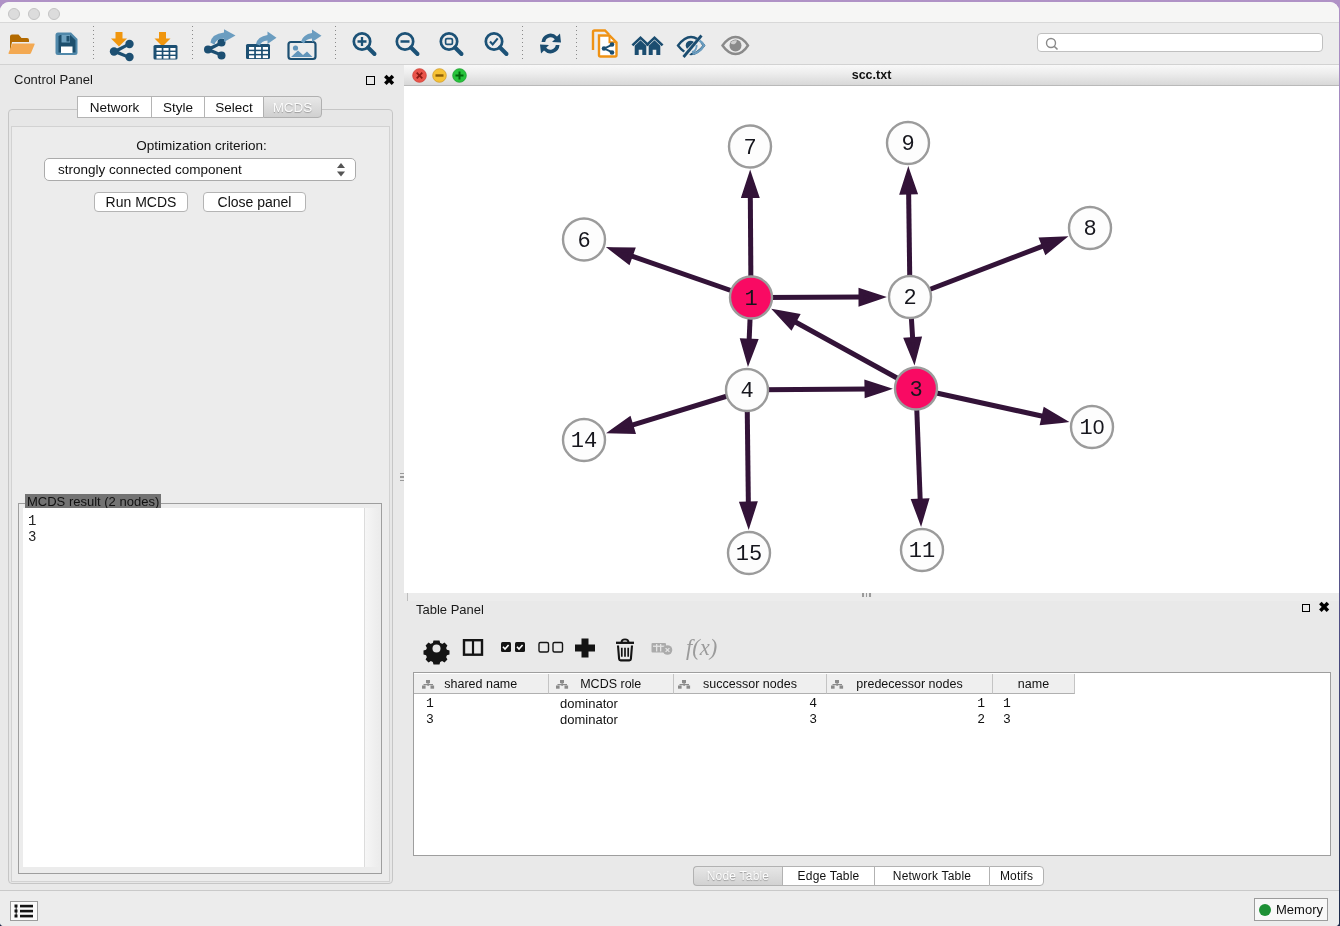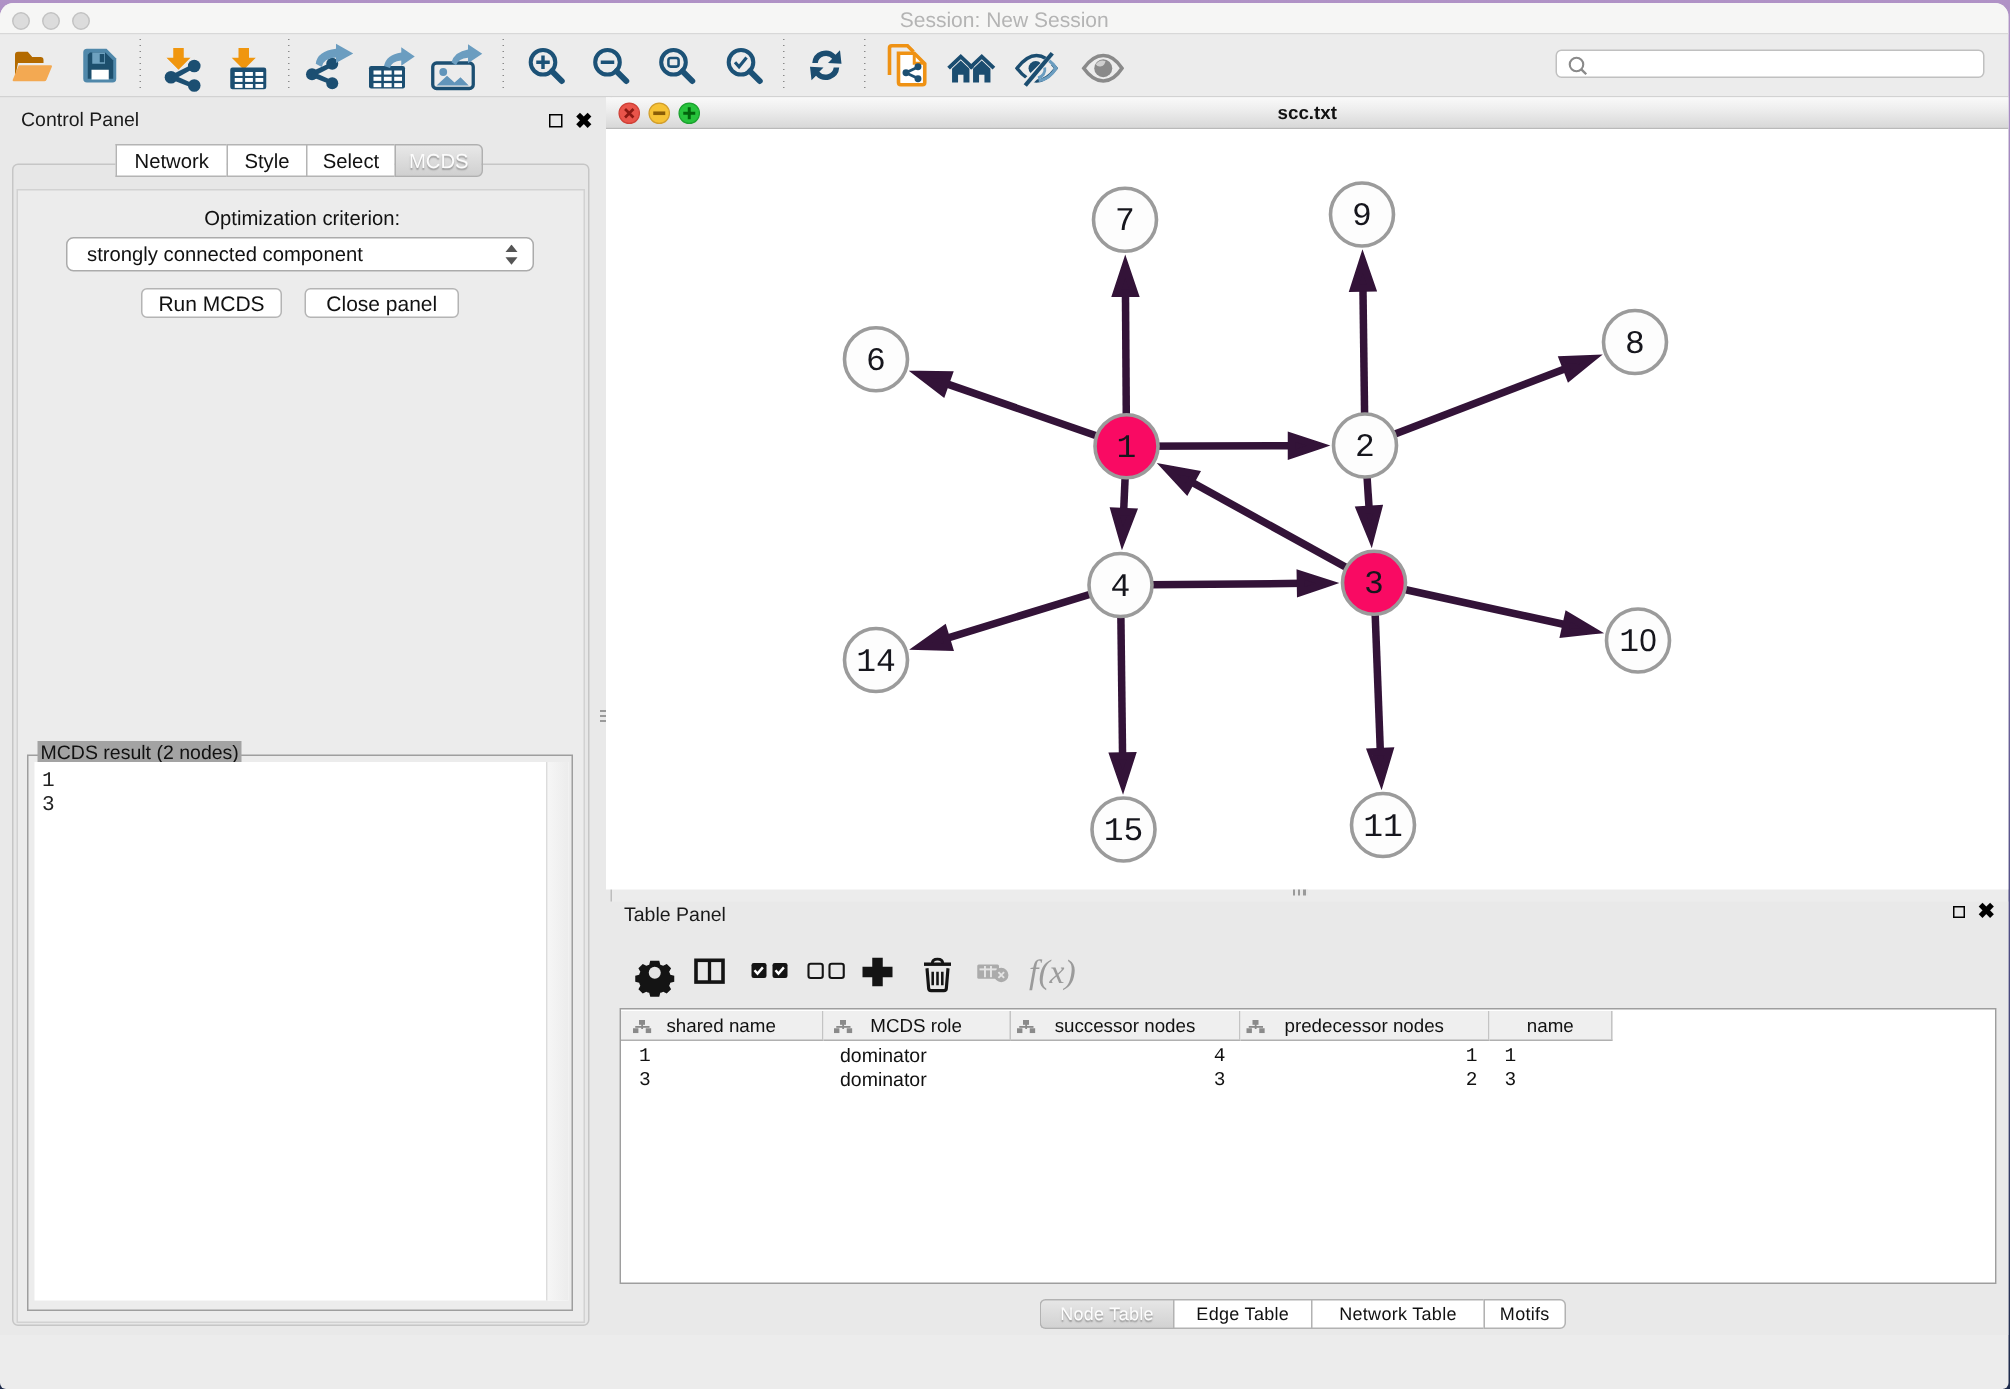--- a/index.html
+++ b/index.html
@@ -38,21 +38,21 @@
   background:#ececec; border:1px solid #d2d2d2; }
 #optlabel { position:absolute; left:0; top:73px; width:403px; text-align:center; font-size:13.5px; color:#111; }
 #dropdown { position:absolute; left:44px; top:93px; width:312px; height:23px;
   background:#fff; border:1px solid #ababab; border-radius:5px;
   font-size:13.5px; color:#111; line-height:21px; padding-left:13px; }
 .btn { position:absolute; top:127px; height:20px; background:#fff;
   border:1px solid #b4b4b4; border-radius:4px; font-size:14px; color:#111;
   text-align:center; line-height:18px; }
 #fieldset { position:absolute; left:18px; top:438px; width:364px; height:371px;
   border:1px solid #9e9e9e; }
-#fslegend { position:absolute; left:6px; top:-10px; background:#a3a3a3;
+#fslegend { position:absolute; left:6px; top:-10px; background:#737373;
   font-size:13px; color:#111; padding:0 2px; }
 #mcdstext { position:absolute; left:4px; top:4px; width:356px; height:359px;
   background:#fff; font-size:14px; color:#222; line-height:16.3px; padding:5px 0 0 5px; font-family:'Liberation Mono',monospace; }
 #mcdsscroll { position:absolute; right:0px; top:0px; width:15px; height:359px;
   background:linear-gradient(90deg,#f6f6f6,#ececec); border-left:1px solid #dcdcdc; }
 
 #netwin { position:absolute; left:404px; top:63px; width:935px; height:528px;
   background:#fff; }
 #nettitle { position:absolute; left:0; top:0; width:935px; height:21px;
   background:linear-gradient(180deg,#f9f9f9 0%,#ececec 45%,#d8d8d8 100%);
@@ -83,21 +83,20 @@
   background:#fbfbfb; border:1px solid #9c9c9c; }
 .close-x { font-weight:bold; color:#000; font-size:14px; }
 </style>
 </head>
 <body>
 <div id="win">
   <div id="titlebar">
     <div class="tl" style="left:8px;"></div>
     <div class="tl" style="left:28px;"></div>
     <div class="tl" style="left:48px;"></div>
-    <div id="wintitle">Session: New Session</div>
   </div>
   <div id="toolbar">
     <svg width="1339" height="38" style="position:absolute;left:0;top:2px">
 
       <path d="M10 27 V11.5 q0-2 2-2 h6.5 l3 3.5 h5.5 q2 0 2 2 V17 H12z" fill="#b36a00"></path>
       <path d="M12.5 18.5 h21.5 q1 0 .6 1 l-3.6 8.6 q-.4 1-1.5 1 H9.3 q-1.2 0-.8-1z" fill="#f3a952"></path>
 
       <path d="M58 7.5 h13 l6.5 6.5 v13.5 a2.5 2.5 0 0 1 -2.5 2.5 h-17 a2.5 2.5 0 0 1 -2.5 -2.5 v-17.5 a2.5 2.5 0 0 1 2.5-2.5z" fill="#5088aa"></path>
       <path d="M60 10 h10.2 l5.3 5.3 v12.2 h-17 v-16z" fill="#1d4f6d"></path>
       <rect x="61.5" y="10" width="8.5" height="7.5" fill="#6ea1bf"></rect>
@@ -392,13 +391,29 @@
       <div class="td" style="left:413px;top:39px;width:158px;text-align:right;">2</div>
       <div class="td" style="left:589px;top:39px;">3</div>
     </div>
     <div class="btab" style="left:289px;width:89px;border-radius:4px 0 0 4px;background:linear-gradient(180deg,#e6e6e6,#d2d2d2);color:#fdfdfd;text-shadow:0 1px 1px #999;top:265px;">Node Table</div>
     <div class="btab" style="left:378px;width:92px;top:265px;">Edge Table</div>
     <div class="btab" style="left:470px;width:115px;top:265px;">Network Table</div>
     <div class="btab" style="left:585px;width:55px;border-right:1px solid #b2b2b2;border-radius:0 4px 4px 0;top:265px;">Motifs</div>
   </div>
   <div class="abs" style="left:400px;top:471px;width:4px;height:10px;background:repeating-linear-gradient(180deg,#9a9a9a 0 1.5px,#e9e9e9 1.5px 3.5px);"></div>
   <div class="abs" style="left:862px;top:591px;width:10px;height:4px;background:repeating-linear-gradient(90deg,#9a9a9a 0 1.5px,#e9e9e9 1.5px 3.5px);"></div>
+  <div id="statusbar">
+    <div id="listBtn">
+        <svg width="20" height="14" style="position:absolute;left:3px;top:2px">
+      <g fill="#141414">
+        <rect x="0.5" y="0.5" width="3" height="3"></rect>
+            <rect x="0.5" y="5.5" width="3" height="3"></rect>
+            <rect x="0.5" y="10.5" width="3" height="3"></rect>
+        <rect x="1.7" y="1" width="0.9" height="12"></rect>
+        <rect x="6" y="0.8" width="13" height="2.6"></rect>
+            <rect x="6" y="5.8" width="13" height="2.6"></rect>
+            <rect x="6" y="10.8" width="13" height="2.6"></rect>
+      </g>
+        </svg>
+      </div>
+    <div id="memBtn"><span style="display:inline-block;width:12px;height:12px;border-radius:50%;background:#1d9035;vertical-align:-2px;margin-right:5px;"></span>Memory</div>
+  </div>
 </div>
 
 </body></html>

